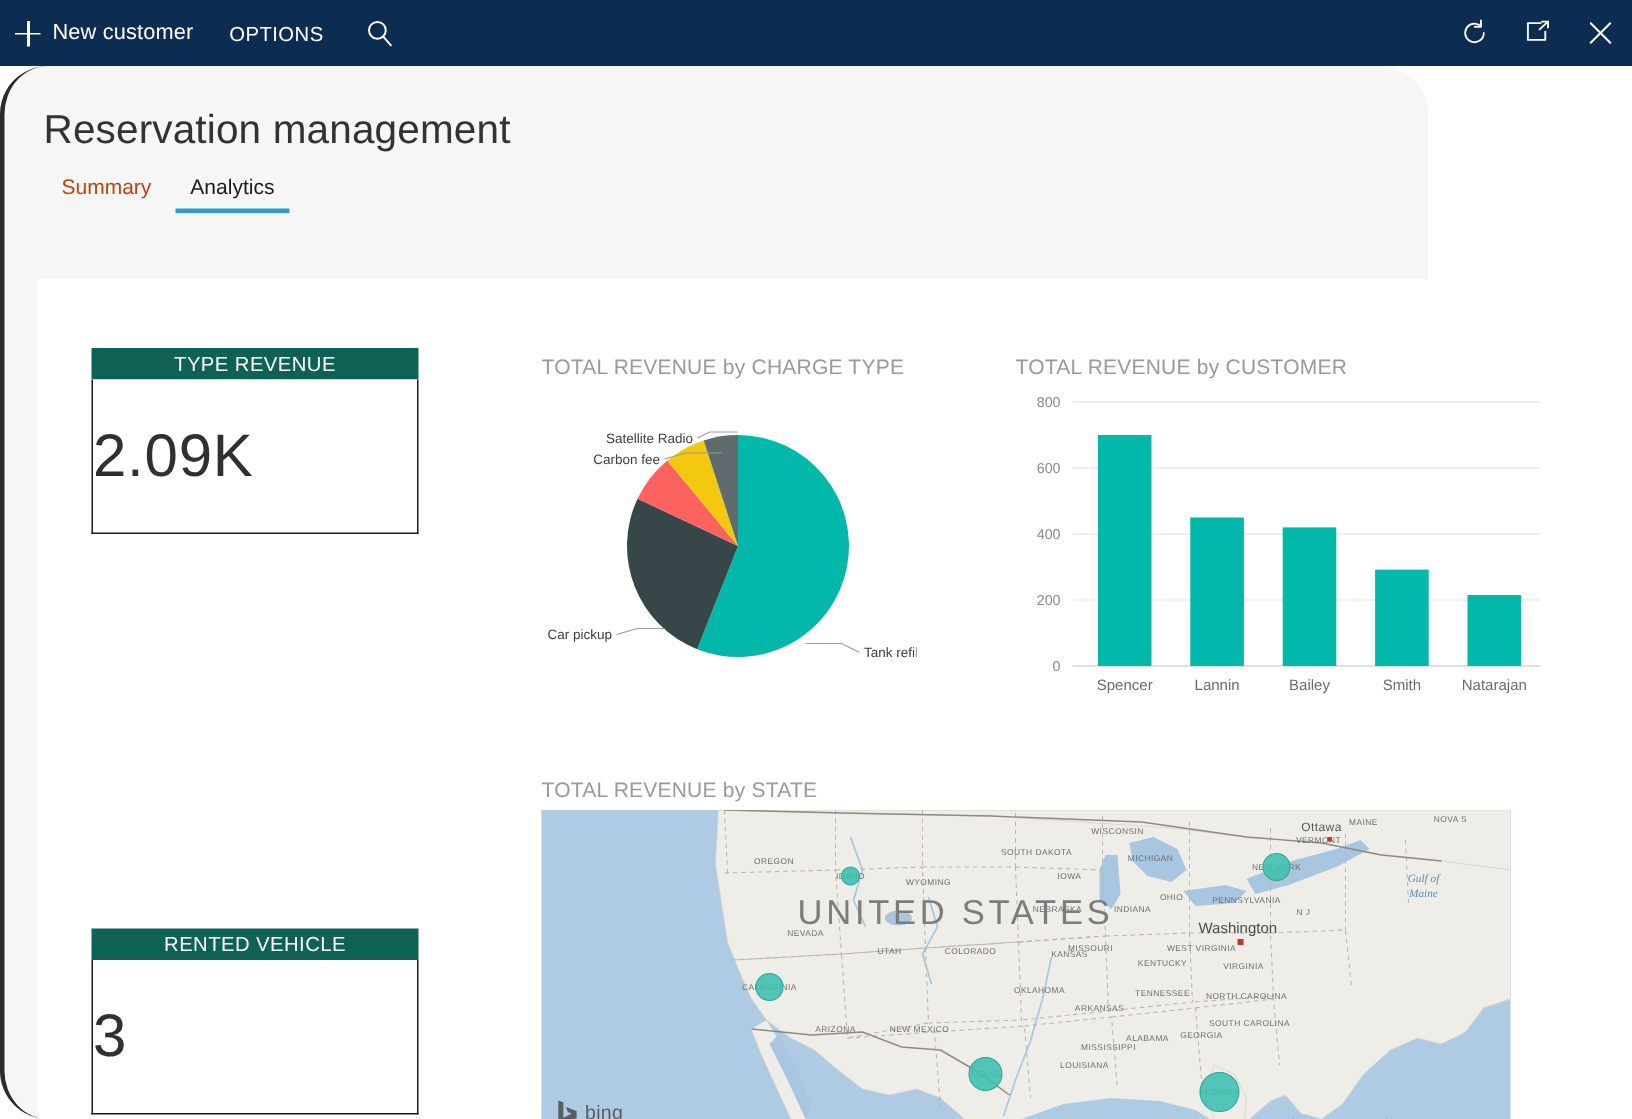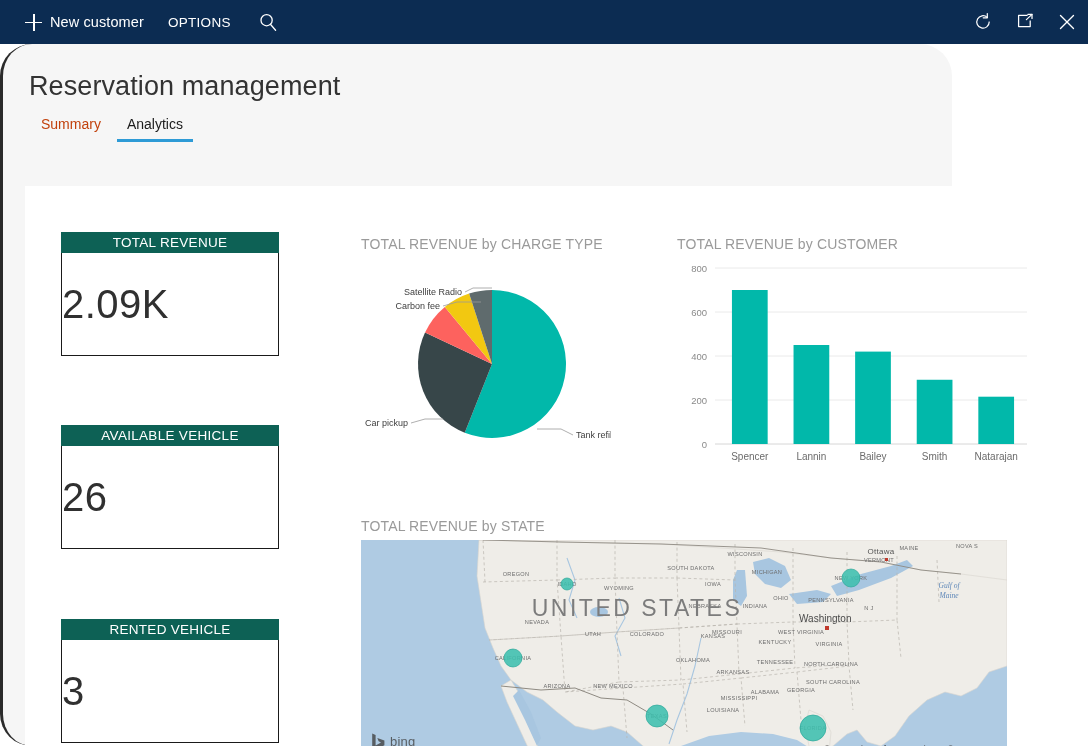--- a/index.html
+++ b/index.html
@@ -10,21 +10,21 @@
     overflow: hidden;
   }
 
   
   #topbar {
     height: 44px; width: 1088px;
     background: #0C2C52;
     display: flex; align-items: center;
     position: relative;
   }
-  .tb-left { display: flex; align-items: center; padding-left: 15px; text-align: center; }
+  .tb-left { display: flex; align-items: center; padding-left: 0; text-align: center; }
   .tb-btn {
     display: flex; align-items: center;
     color: #ffffff;
     height: 44px;
     padding: 0 10px;
     font-size: 14.5px;
     letter-spacing: .1px;
     cursor: default;
   }
   .plus-icon {
@@ -190,32 +190,26 @@
     <div id="pagetitle">Reservation management</div>
     <div id="tabs">
       <div class="tab">Summary</div>
       <div class="tab active">Analytics</div>
     </div>
   </div>
 
   <div id="card">
 
     <div class="kpi" id="kpi1">
-      <div class="kpi-head">TOTAL REVENUE</div>
+      <div class="kpi-head">TYPE REVENUE</div>
       <div class="kpi-body">
         <span class="kpi-value">2.09K</span>
       </div>
     </div>
 
-    <div class="kpi" id="kpi2">
-      <div class="kpi-head">AVAILABLE VEHICLE</div>
-      <div class="kpi-body">
-        <span class="kpi-value">26</span>
-      </div>
-    </div>
 
     <div class="kpi" id="kpi3">
       <div class="kpi-head">RENTED VEHICLE</div>
       <div class="kpi-body">
         <span class="kpi-value">3</span>
       </div>
     </div>
 
     <div id="pie-wrap">
       <div class="vis-title" style="left:0;top:0;">TOTAL REVENUE by CHARGE TYPE</div>

